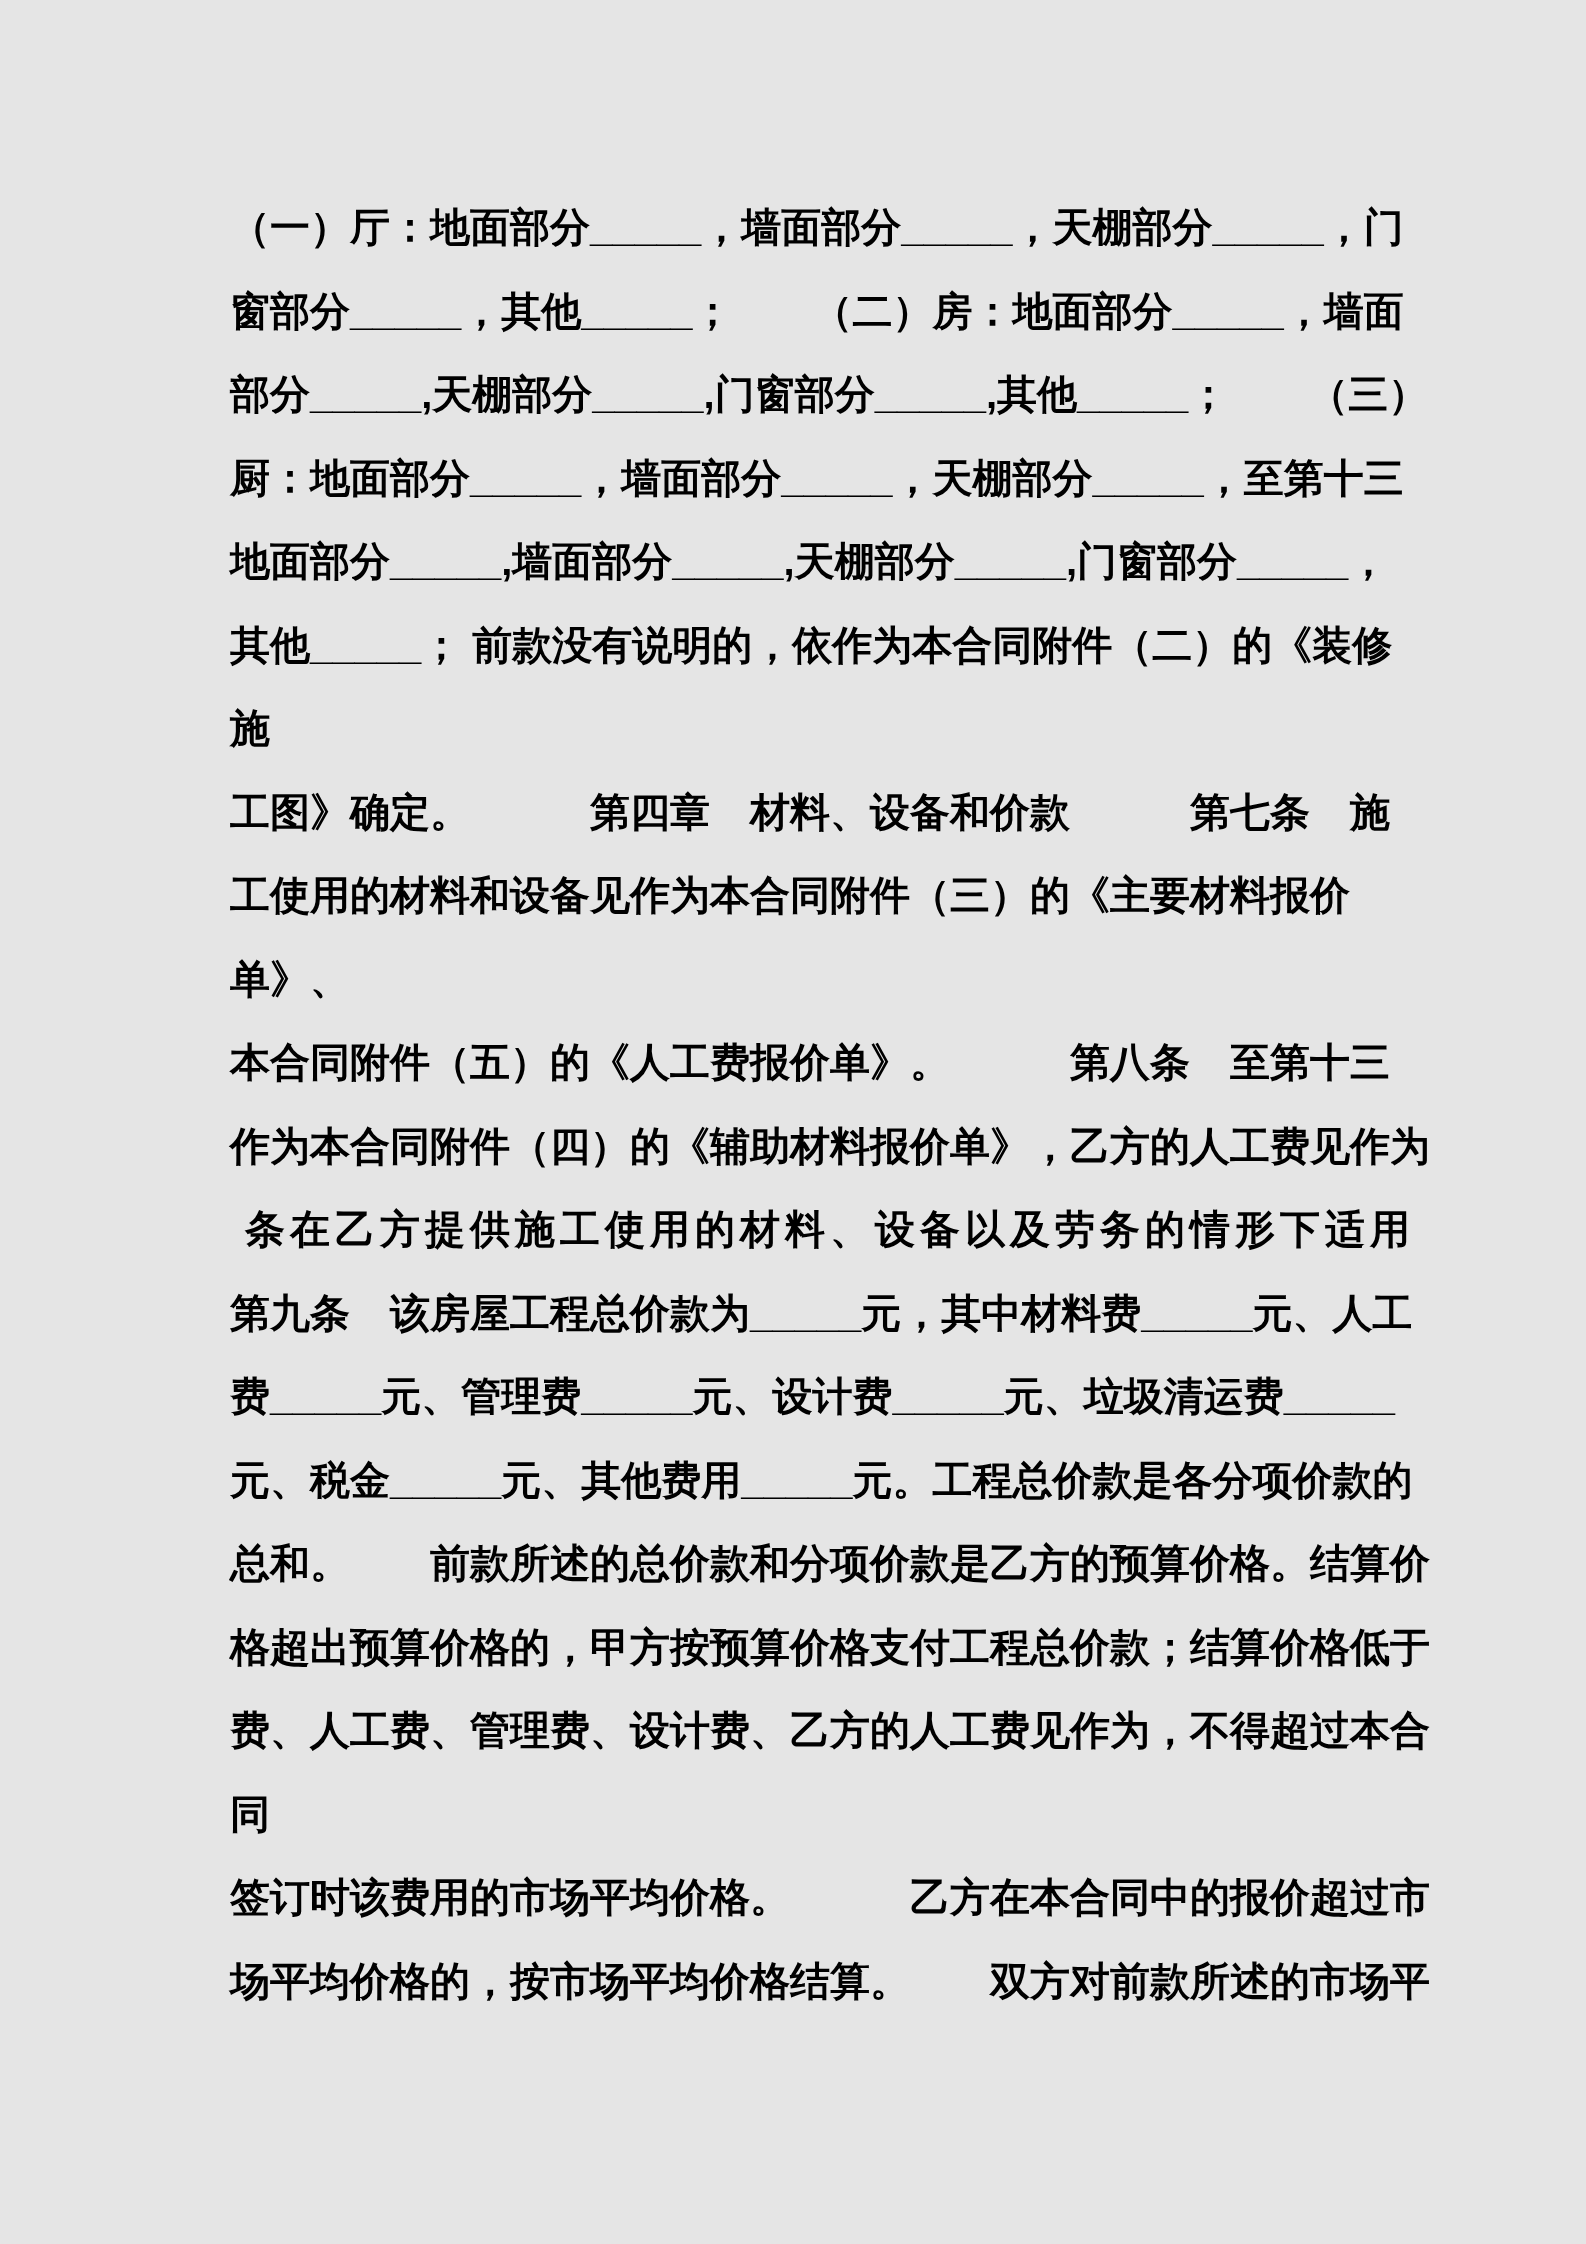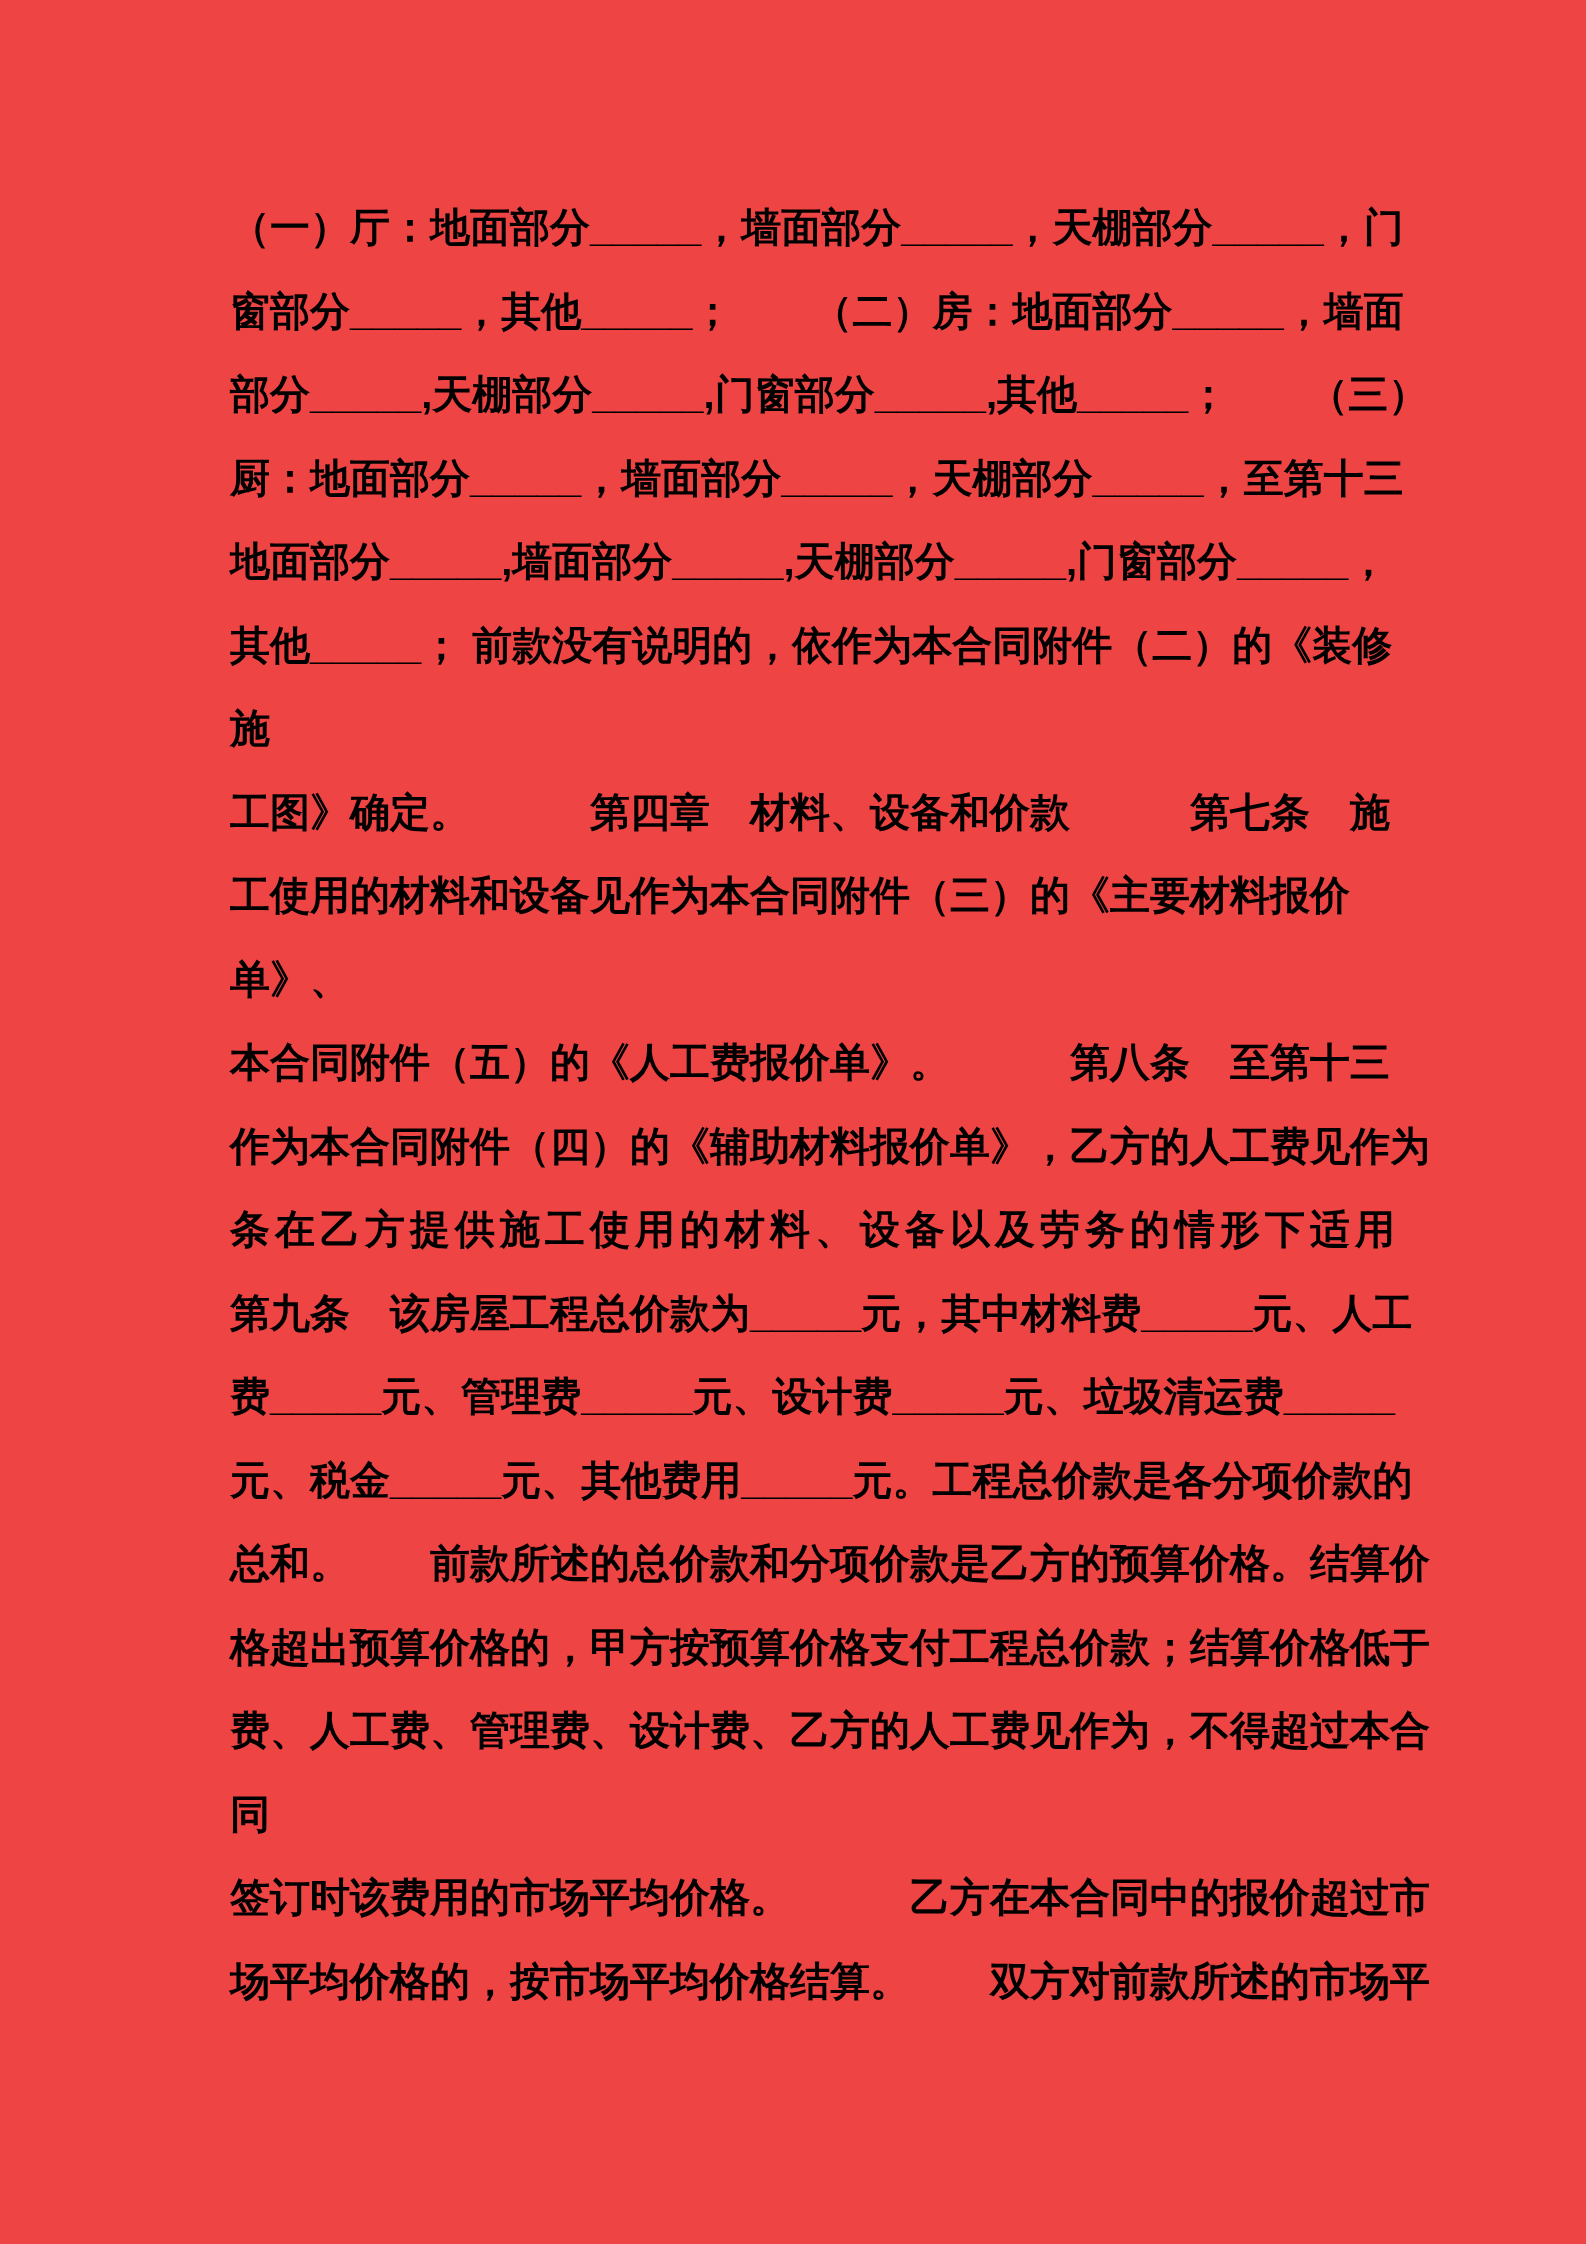--- a/index.html
+++ b/index.html
@@ -4,21 +4,21 @@
 <style>
   html, body {
     margin: 0;
     padding: 0;
     background: #ffffff;
   }
   .page {
     position: relative;
     width: 1586px;
     height: 2244px;
-    background: #ef4444;
+    background: #e5e5e5;
     overflow: hidden;
     font-family: "Liberation Sans", sans-serif;
   }
   .doc {
     position: absolute;
     top: 186px;
     left: 230px;
     width: 1200px;
     color: #000000;
     font-size: 40px;
@@ -26,20 +26,21 @@
     line-height: 83.5px;
     text-align: left;
   }
   .line {
     white-space: pre-wrap;
     min-height: 83.5px;
   }
   
   .line.stretched {
     letter-spacing: 5px;
+    text-align: center;
   }
 </style>
 </head>
 <body>
 
 <div class="page">
   <div class="doc">
     <div class="line">（一）厅：地面部分_____，墙面部分_____，天棚部分_____，门</div>
     <div class="line">窗部分_____，其他_____；　　（二）房：地面部分_____，墙面</div>
     <div class="line">部分_____,天棚部分_____,门窗部分_____,其他_____；　　（三）</div>

